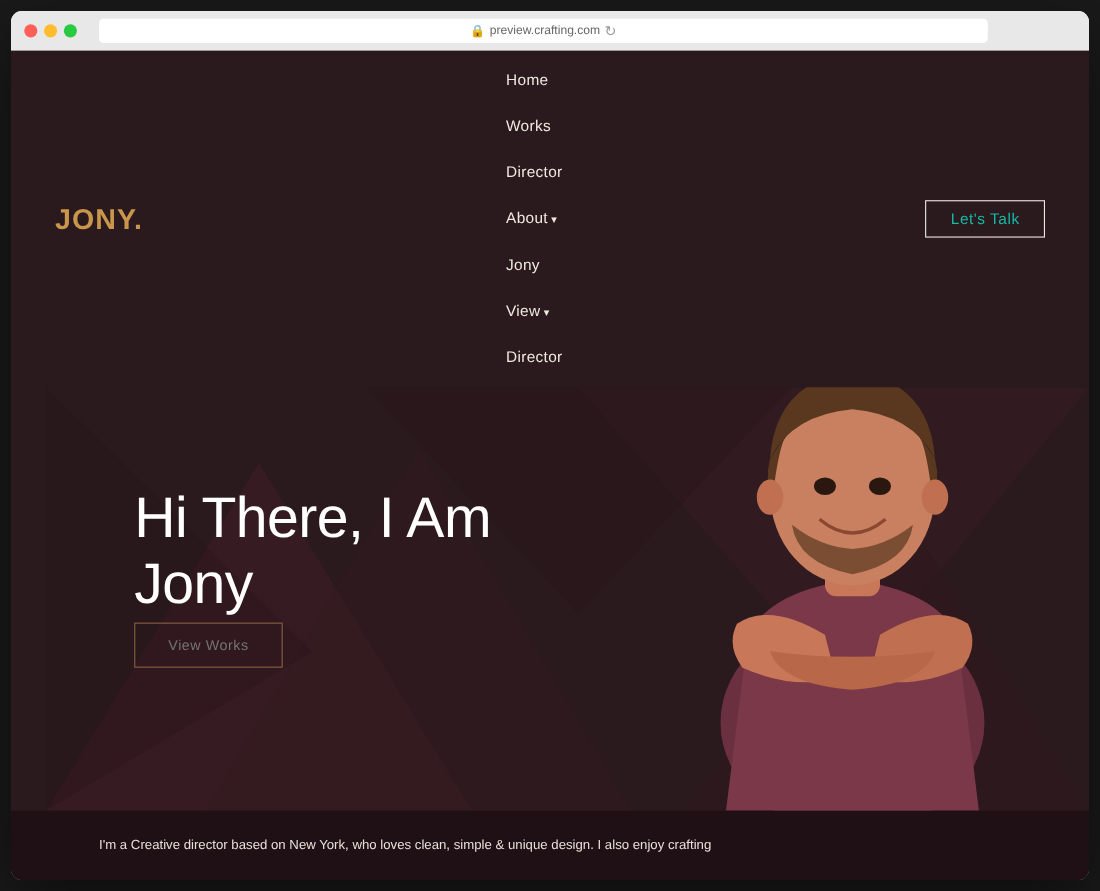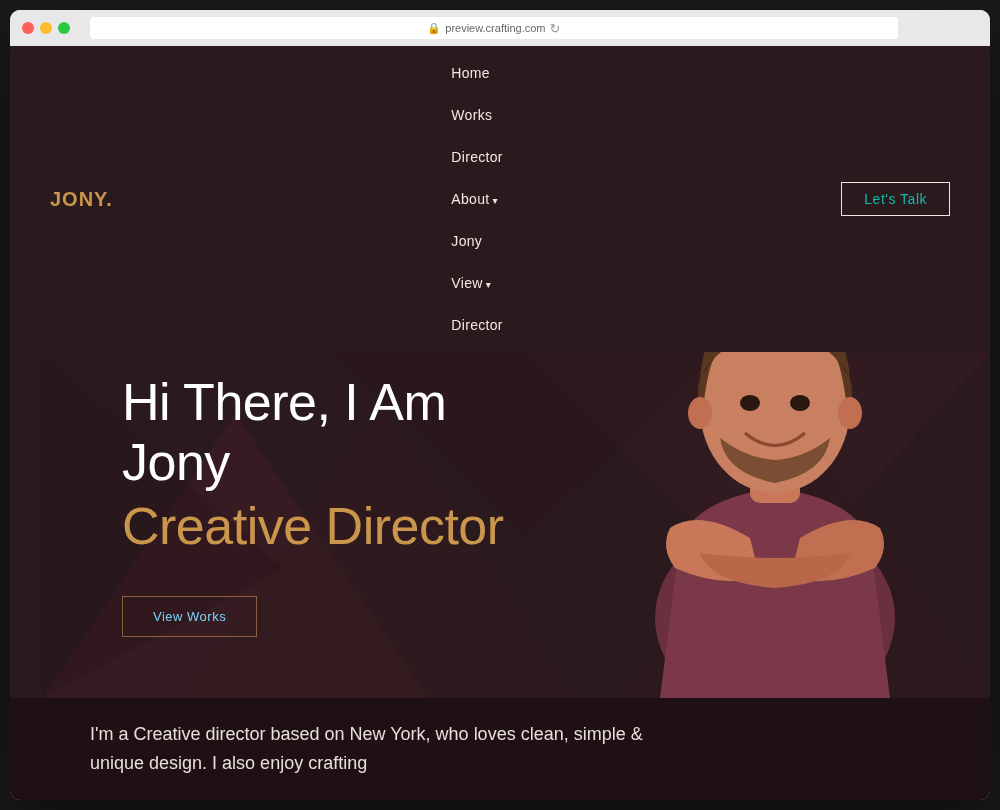--- a/index.html
+++ b/index.html
@@ -81,21 +81,21 @@
     .navbar {
       display: flex;
       align-items: center;
       justify-content: space-between;
       padding: 18px 40px;
       position: relative;
       z-index: 10;
     }
 
     .logo {
-      font-size: 20px;
+      font-size: 26px;
       font-weight: 700;
       color: #c9964c;
       letter-spacing: 1px;
     }
 
     .nav-links {
       display: flex;
       align-items: flex-start;
       gap: 24px;
       list-style: none;
@@ -170,21 +170,21 @@
       font-size: 52px;
       font-weight: 300;
       color: #c9964c;
       line-height: 1.15;
       margin-bottom: 40px;
       letter-spacing: -0.5px;
     }
 
     .btn-view-works {
       border: 1.5px solid #8a6040;
-      color: #7dd3fc;
+      color: #737373;
       background: transparent;
       padding: 12px 30px;
       font-size: 13px;
       font-weight: 400;
       cursor: pointer;
       letter-spacing: 0.5px;
       display: inline-block;
       text-align: right;
     }
 
@@ -201,21 +201,21 @@
 
     
     .bottom-bar {
       background: #1e1014;
       padding: 22px 80px;
       flex-shrink: 0;
     }
 
     .bottom-text {
       color: #e8e0d8;
-      font-size: 18px;
+      font-size: 12px;
       font-weight: 400;
       line-height: 1.6;
       max-width: 600px;
     }
   </style>
 </head>
 <body>
 
 <div class="browser-window">
 
@@ -274,21 +274,20 @@
           <polygon points="150,560 350,80 550,560" fill="rgba(50,25,30,0.5)"></polygon>
           <polygon points="500,0 750,400 980,0" fill="rgba(55,28,33,0.6)"></polygon>
           <polygon points="600,560 800,150 980,560" fill="rgba(45,22,28,0.5)"></polygon>
           <polygon points="300,0 500,300 700,0" fill="rgba(40,20,25,0.4)"></polygon>
           <polygon points="0,0 250,350 0,560" fill="rgba(35,18,22,0.3)"></polygon>
         </svg>
       </div>
 
       <div class="hero-content">
         <h1 class="hero-title">Hi There, I Am Jony</h1>
-        <h2 class="hero-subtitle">Creative Director</h2>
         <button class="btn-view-works">View Works</button>
       </div>
 
       <div class="hero-person">
         <svg width="310" height="500" viewBox="0 0 310 500">
 
           <ellipse cx="155" cy="420" rx="120" ry="100" fill="#6b3040"></ellipse>
 
           <path d="M 60 340 Q 80 300 155 290 Q 230 300 250 340 L 270 500 L 40 500 Z" fill="#7a3848"></path>
 

